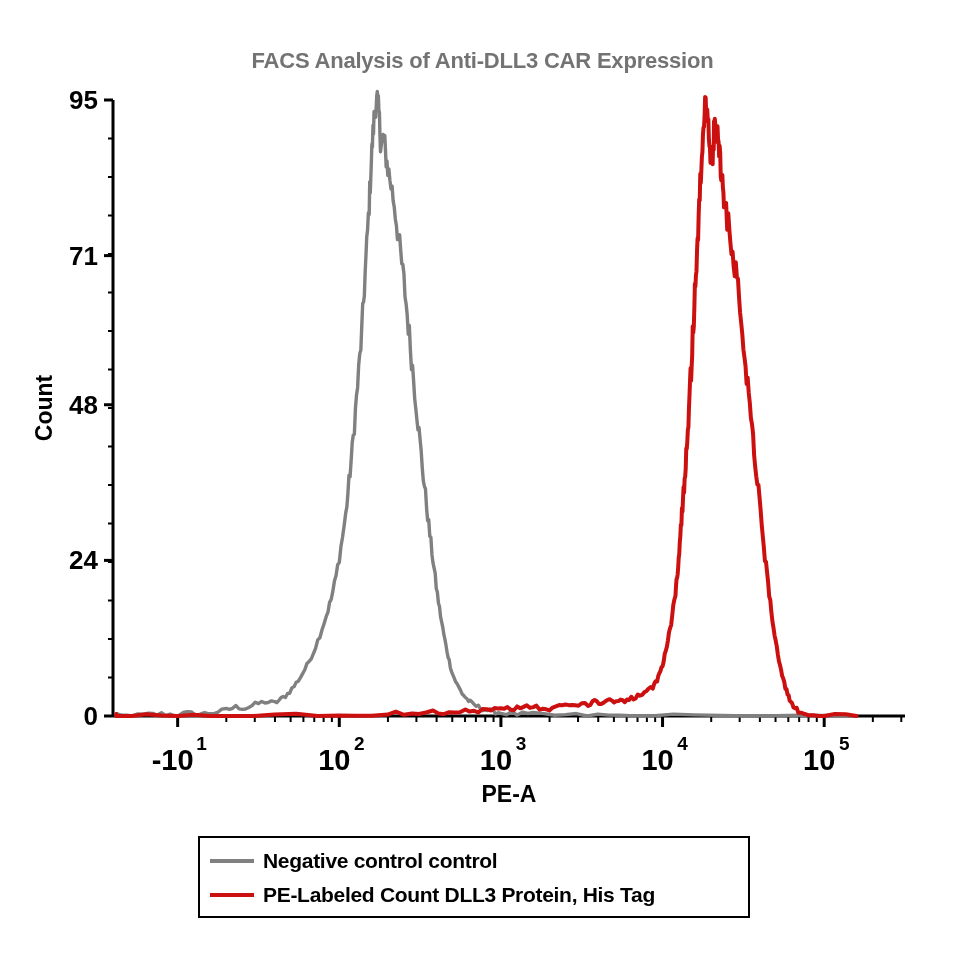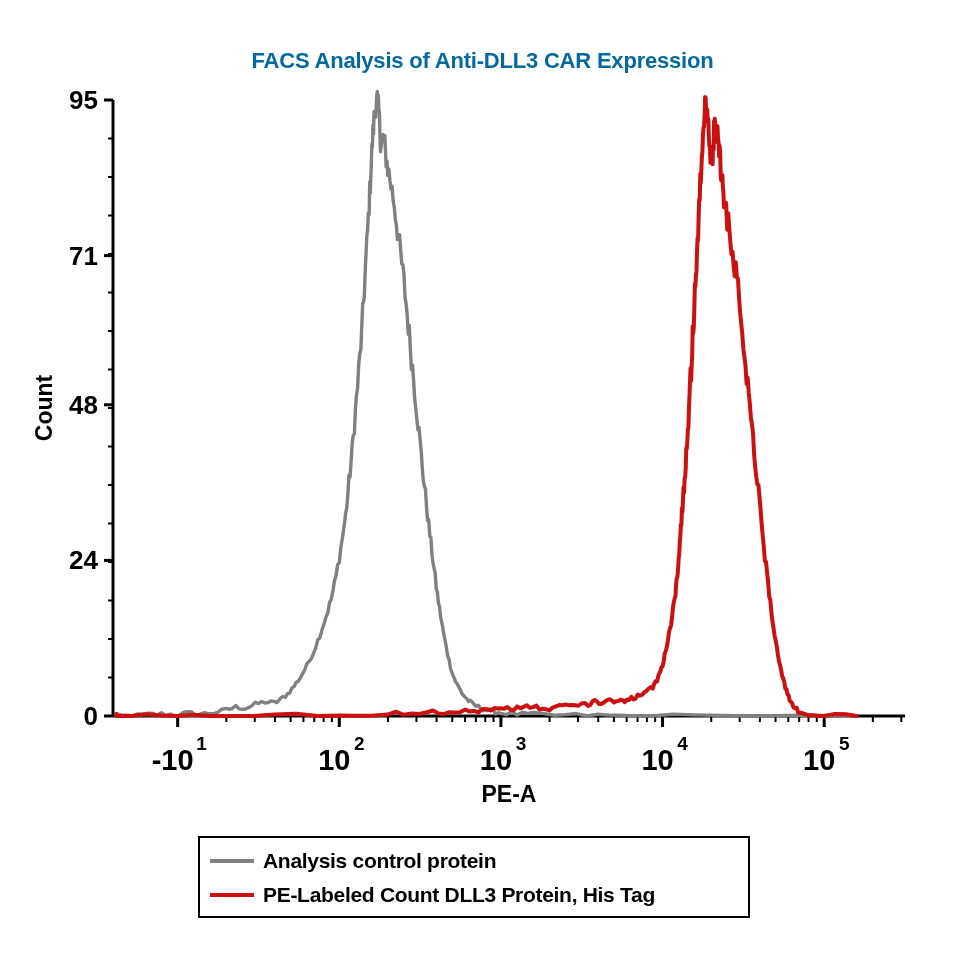--- a/index.html
+++ b/index.html
@@ -20,21 +20,21 @@
     background: #ffffff;
   }
   #chart-title {
     position: absolute;
     left: 0;
     top: 48px;
     width: 965px;
     text-align: center;
     font-size: 22px;
     font-weight: bold;
-    color: #0369a1;
+    color: #737373;
     letter-spacing: -0.2px;
   }
   #plot-svg {
     position: absolute;
     left: 0;
     top: 0;
   }
   #legend-box {
     position: absolute;
     left: 198px;
@@ -171,21 +171,21 @@
         <polyline points="116.23,715.30 116.23,716.00 116.23,715.40 116.23,713.75 121.62,715.19 127.01,715.21 132.40,716.00 137.78,713.83 143.17,714.19 148.56,713.22 152.87,713.40 157.18,715.01 161.49,712.72 165.80,715.67 170.11,714.12 174.42,715.91 178.73,715.59 183.04,712.53 187.35,711.72 191.66,712.06 195.97,715.60 200.28,714.19 204.59,712.57 208.90,713.80 213.21,713.76 217.52,712.49 221.83,709.13 226.14,708.48 229.38,709.45 232.61,708.33 235.84,705.47 239.07,708.84 242.31,709.34 245.54,709.05 248.77,707.48 252.00,705.60 255.24,702.18 258.47,703.61 261.70,701.45 264.93,702.98 268.17,702.46 271.40,700.90 274.63,701.58 276.79,702.61 278.94,700.28 281.10,697.57 283.25,696.50 285.41,697.45 287.56,693.55 289.72,693.21 291.87,687.90 294.03,686.63 296.18,682.24 298.34,681.24 300.49,677.63 302.65,673.66 304.80,669.69 306.96,663.41 309.11,661.42 311.27,658.94 313.42,653.58 315.58,648.40 317.73,639.90 319.89,637.75 322.04,629.77 324.20,623.42 326.36,616.07 327.97,612.18 329.59,602.32 331.20,599.45 332.82,591.39 334.44,580.94 336.05,575.48 337.67,564.78 339.29,562.47 340.90,546.77 342.52,537.25 344.13,525.65 345.75,512.69 346.83,507.27 347.91,493.56 348.98,475.15 350.06,476.86 351.14,460.61 352.22,442.59 353.29,435.04 354.37,434.13 355.45,408.26 356.53,394.96 357.60,387.64 358.68,365.01 359.76,353.64 360.84,349.88 361.91,322.60 362.72,303.29 363.53,302.28 364.34,296.07 365.15,272.20 365.96,255.46 366.76,236.50 367.57,229.97 368.38,212.79 369.19,214.48 369.73,181.68 370.27,192.83 370.80,177.99 371.34,162.81 371.88,143.98 372.42,147.08 372.96,125.22 373.50,133.90 374.04,111.55 374.58,116.84 375.11,111.32 375.65,117.28 376.19,107.63 376.73,96.11 377.27,91.54 377.81,96.69 378.35,95.75 378.89,110.59 379.42,112.28 379.96,135.26 380.50,151.73 381.04,147.44 381.58,142.49 382.12,141.58 382.66,137.33 383.20,134.44 383.73,135.97 384.27,137.03 384.81,135.62 385.35,147.15 386.16,166.86 386.97,160.87 387.78,175.53 388.85,168.91 389.93,180.38 391.01,188.94 392.09,185.98 393.16,201.01 394.24,206.95 395.32,218.99 396.40,225.42 397.47,239.57 398.55,237.21 399.63,234.80 400.71,250.42 401.78,263.80 402.86,264.45 403.94,273.78 405.02,297.04 406.09,303.75 407.17,314.53 408.25,334.23 409.33,325.55 410.40,350.41 411.48,369.57 412.56,365.37 413.64,381.42 414.71,398.84 415.79,408.59 416.87,419.31 417.95,429.80 419.02,427.51 420.10,439.65 421.18,450.76 422.26,467.83 423.33,480.81 424.41,486.28 425.49,488.98 426.57,508.01 427.64,520.68 428.72,519.55 429.80,536.27 430.88,537.24 431.96,554.89 433.03,563.11 434.11,568.18 435.19,573.08 436.27,588.55 437.34,591.90 438.42,603.01 439.50,606.62 440.58,616.99 441.65,621.82 442.73,627.07 443.81,634.15 444.89,639.10 445.96,645.07 447.04,651.98 448.12,657.56 449.20,659.66 450.27,667.34 451.35,671.21 452.43,673.88 454.04,677.69 455.66,681.81 457.28,683.97 458.89,687.11 460.51,690.15 462.13,694.01 463.74,695.55 465.36,697.50 466.98,698.73 468.59,701.50 470.21,700.20 471.82,701.72 473.98,704.24 476.13,706.29 478.29,705.17 480.44,708.83 482.60,710.73 484.76,709.95 487.45,710.62 490.14,708.83 492.84,709.30 495.53,714.02 498.22,712.71 500.92,713.31 506.31,714.68 511.69,711.82 517.08,714.99 522.47,712.21 527.86,713.50 533.24,712.48 544.02,713.63 554.80,715.29 565.57,714.58 576.35,713.56 587.12,716.00 597.90,714.07 608.67,715.12 619.45,715.21 630.22,715.73 651.78,716.00 673.33,714.14 694.88,714.89 748.76,716.00 802.63,715.29 856.51,716.00" fill="none" stroke="#808080" stroke-width="3.4" stroke-linejoin="round" stroke-linecap="round"></polyline>
         <polyline points="116.23,713.97 116.23,714.48 116.23,716.00 116.23,716.00 131.32,716.00 146.40,714.26 161.49,715.60 177.65,716.00 193.82,714.77 209.98,716.00 231.53,716.00 253.08,716.00 274.63,714.59 296.18,713.70 317.73,716.00 339.29,715.55 355.45,715.80 371.61,715.63 387.78,714.55 395.86,711.69 403.94,714.78 412.02,713.46 419.02,714.06 426.03,712.51 433.03,710.50 438.42,713.41 443.81,714.13 449.20,712.20 454.58,712.58 459.97,712.23 465.36,709.50 469.67,711.59 473.98,710.78 478.29,712.37 482.60,708.99 486.91,709.20 491.22,710.52 494.45,708.06 497.69,708.50 500.92,708.19 504.15,708.77 507.38,707.06 510.62,709.66 513.85,710.25 517.08,706.42 520.31,708.31 523.55,706.87 526.78,705.21 530.01,707.92 533.24,707.13 536.48,705.63 539.71,709.64 542.94,708.78 546.18,709.32 549.41,710.41 552.64,707.53 555.87,706.28 559.11,705.08 562.34,705.23 565.57,704.53 568.80,705.13 572.04,704.97 575.27,705.21 578.50,705.75 581.73,703.25 584.97,703.04 588.20,705.92 590.36,704.96 592.51,701.30 594.67,699.95 596.82,701.31 598.98,703.96 601.13,704.03 603.29,702.87 605.44,701.24 607.60,699.86 609.75,699.23 611.91,700.59 614.06,702.45 616.22,701.14 618.37,701.09 620.53,699.60 622.68,700.24 624.84,702.25 626.99,699.54 629.15,699.98 631.30,696.74 633.46,699.53 635.61,698.43 637.77,694.56 639.92,695.67 642.08,694.92 644.23,692.36 646.39,691.13 648.54,688.70 650.70,687.00 652.85,688.60 653.93,684.55 655.01,682.17 656.09,680.94 657.16,681.44 658.24,676.07 659.32,673.27 660.40,671.32 661.47,667.29 662.55,666.37 663.63,661.73 664.71,653.95 665.78,650.90 666.86,646.80 667.94,640.37 669.02,632.31 670.09,628.12 671.17,625.04 672.25,615.12 673.33,604.81 674.40,599.49 675.48,595.92 676.02,586.01 676.56,579.04 677.10,577.84 677.64,574.48 678.18,567.46 678.71,557.99 679.25,554.10 679.79,542.11 680.33,536.24 680.87,524.68 681.41,525.25 681.95,508.06 682.49,511.59 683.02,498.48 683.56,487.02 684.10,492.70 684.64,478.32 685.18,476.80 685.72,468.43 686.26,448.32 686.80,448.72 687.33,441.09 687.87,429.46 688.41,427.27 688.95,408.78 689.49,395.47 690.03,381.19 690.57,368.01 691.11,380.76 691.64,367.10 692.18,355.60 692.72,326.32 693.26,332.81 693.80,326.83 694.34,308.21 694.88,283.81 695.42,286.44 695.96,274.91 696.49,271.16 697.03,250.89 697.57,238.16 698.11,239.96 698.65,215.44 699.19,199.24 699.73,200.47 700.27,173.82 700.80,183.03 701.34,170.47 701.88,156.85 702.42,152.08 702.96,134.50 703.50,127.61 704.04,126.67 704.58,116.46 705.11,97.02 705.65,97.61 706.19,112.08 706.73,108.98 707.27,109.66 707.81,121.50 708.35,118.94 708.89,139.46 709.42,145.89 709.96,147.94 710.50,162.86 711.04,150.84 711.31,146.91 711.58,147.40 711.85,152.59 712.12,149.00 712.39,154.53 712.66,164.24 712.93,151.18 713.20,147.79 713.47,147.78 713.73,149.61 714.00,121.24 714.27,131.07 714.81,118.80 715.35,125.08 715.89,141.80 716.43,131.67 716.97,141.72 717.51,126.23 718.04,139.04 718.58,141.77 719.12,156.42 719.66,145.80 720.20,152.59 720.74,176.81 721.28,180.42 721.82,180.40 722.36,175.01 722.89,187.34 723.43,192.65 723.97,207.31 725.05,203.68 726.13,203.07 727.20,229.63 728.28,213.26 729.36,229.98 730.44,243.10 731.51,254.39 732.59,251.71 733.67,266.84 734.75,276.18 735.82,262.28 736.90,277.29 737.98,278.94 739.06,297.54 740.13,312.90 741.21,323.10 742.29,334.16 743.37,349.18 744.44,357.35 745.52,365.88 746.60,383.90 747.68,377.61 748.76,392.89 749.83,403.14 750.91,418.23 751.99,424.11 753.07,433.80 754.14,455.35 755.22,466.98 756.30,476.83 757.38,484.66 758.45,484.90 759.53,497.24 760.61,509.73 761.69,524.52 762.76,535.91 763.84,547.12 764.92,561.05 766.00,561.67 767.07,572.25 768.15,582.58 769.23,596.71 770.31,600.13 771.38,612.32 772.46,621.63 773.54,628.18 774.62,635.82 775.69,640.51 776.77,646.25 777.85,654.53 778.93,661.20 780.00,665.09 781.08,669.76 782.16,676.05 783.24,678.44 784.31,682.16 785.39,689.00 786.47,688.93 787.55,694.53 788.62,695.14 789.70,700.78 790.78,701.74 791.86,702.69 793.47,707.45 795.09,708.22 796.71,707.79 798.32,712.86 799.94,712.80 801.56,712.76 803.71,713.83 805.87,714.29 808.02,715.17 813.41,715.24 818.80,716.00 824.18,716.00 834.96,713.99 845.73,714.19 856.51,716.00" fill="none" stroke="#CC1010" stroke-width="4" stroke-linejoin="round" stroke-linecap="round"></polyline>
       </g>
     <text id="x-axis-title" class="axis-label-text" x="509" y="802" font-size="23" text-anchor="middle">PE-A</text>
     <text id="y-axis-title" class="axis-label-text" x="52" y="408" font-size="23" text-anchor="middle" transform="rotate(-90 52 408)">Count</text>
   </svg>
 
   <div id="legend-box">
     <div class="legend-row">
       <span class="legend-swatch" style="background: rgb(128, 128, 128);"></span>
-      <span class="legend-label">Analysis control protein</span>
+      <span class="legend-label">Negative control control</span>
     </div>
     <div class="legend-row">
       <span class="legend-swatch" style="background: rgb(204, 16, 16);"></span>
       <span class="legend-label">PE-Labeled Count DLL3 Protein, His Tag</span>
     </div>
   </div>
 
 </div>
 
 </body></html>

